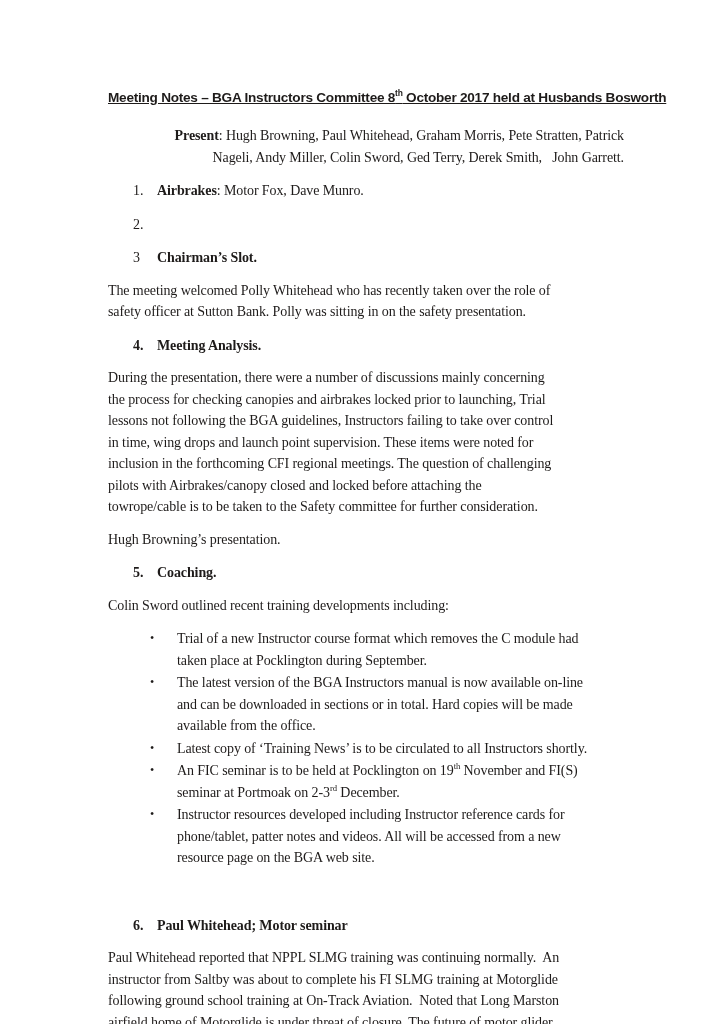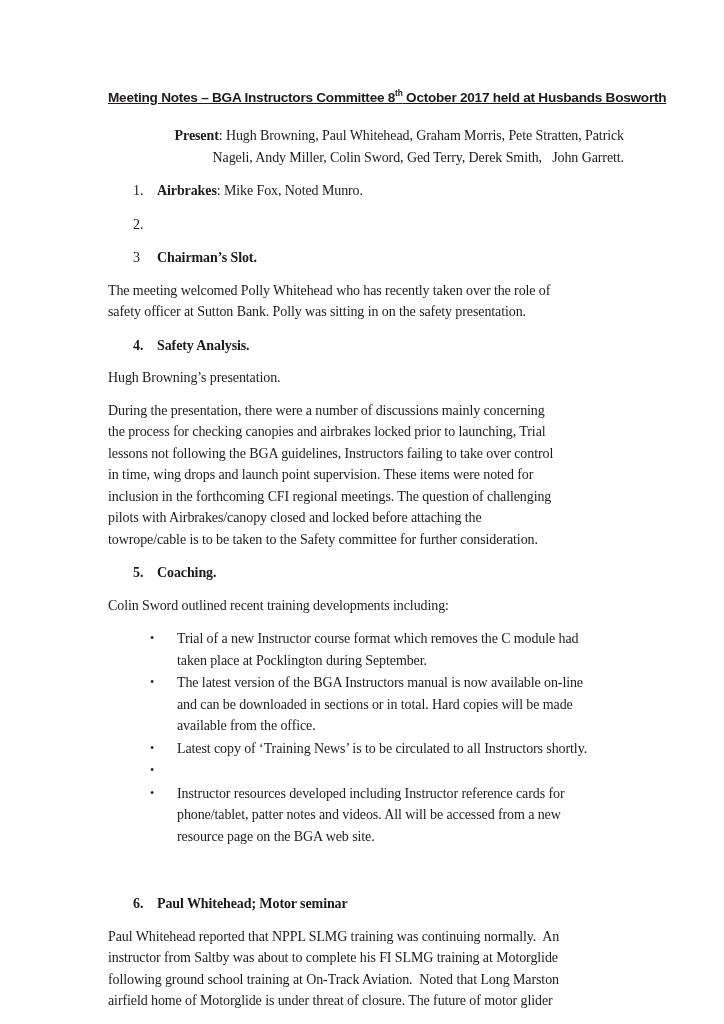--- a/index.html
+++ b/index.html
@@ -43,49 +43,49 @@
 
 <div class="page">
 
   <p class="doc-title"><span>Meeting Notes – BGA Instructors Committee 8</span><sup>th</sup><span> October 2017 held at Husbands Bosworth</span></p>
 
   <p class="para gap-lg"><span class="bold">Present</span><span>: Hugh Browning, Paul Whitehead, Graham Morris, Pete Stratten, Patrick
 Nageli, Andy Miller, Colin Sword, Ged Terry, Derek Smith,   John Garrett.</span></p>
 
   <div class="numbered">
     <span class="num">1.</span>
-    <div><span class="bold">Airbrakes</span><span>: Mike Fox, Noted Munro.</span></div>
+    <div><span class="bold">Airbrakes</span><span>: Motor Fox, Dave Munro.</span></div>
   </div>
 
   <div class="numbered">
     <span class="num">2.</span>
   </div>
 
   <div class="numbered">
     <span class="num">3</span>
     <div><span class="bold">Chairman’s Slot.</span></div>
   </div>
 
   <p class="para">The meeting welcomed Polly Whitehead who has recently taken over the role of
 safety officer at Sutton Bank. Polly was sitting in on the safety presentation.</p>
 
   <div class="numbered">
     <span class="num bold">4.</span>
-    <div><span class="bold">Safety Analysis.</span></div>
+    <div><span class="bold">Meeting Analysis.</span></div>
   </div>
-
-  <p class="para">Hugh Browning’s presentation.</p>
 
   <p class="para">During the presentation, there were a number of discussions mainly concerning
 the process for checking canopies and airbrakes locked prior to launching, Trial
 lessons not following the BGA guidelines, Instructors failing to take over control
 in time, wing drops and launch point supervision. These items were noted for
 inclusion in the forthcoming CFI regional meetings. The question of challenging
 pilots with Airbrakes/canopy closed and locked before attaching the
 towrope/cable is to be taken to the Safety committee for further consideration.</p>
+
+  <p class="para">Hugh Browning’s presentation.</p>
 
   <div class="numbered">
     <span class="num bold">5.</span>
     <div><span class="bold">Coaching.</span></div>
   </div>
 
   <p class="para">Colin Sword outlined recent training developments including:</p>
 
   <div class="bullets">
 
@@ -102,20 +102,22 @@
 available from the office.</div>
     </div>
 
     <div class="bullet-item">
       <span class="bullet-glyph">•</span>
       <div class="bullet-text">Latest copy of ‘Training News’ is to be circulated to all Instructors shortly.</div>
     </div>
 
     <div class="bullet-item">
       <span class="bullet-glyph">•</span>
+      <div class="bullet-text"><span>An FIC seminar is to be held at Pocklington on 19</span><sup>th</sup><span> November and FI(S)
+seminar at Portmoak on 2-3</span><sup>rd</sup><span> December.</span></div>
     </div>
 
     <div class="bullet-item">
       <span class="bullet-glyph">•</span>
       <div class="bullet-text">Instructor resources developed including Instructor reference cards for
 phone/tablet, patter notes and videos. All will be accessed from a new
 resource page on the BGA web site.</div>
     </div>
 
   </div>

